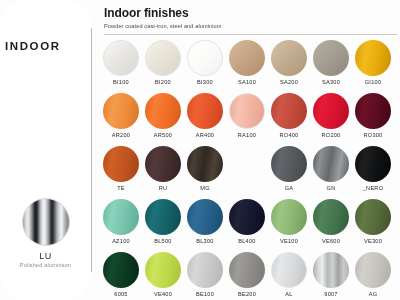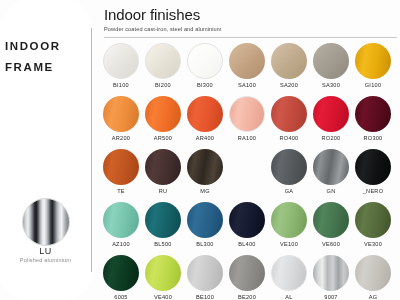--- a/index.html
+++ b/index.html
@@ -47,33 +47,33 @@
     background:
       linear-gradient(90deg,
         #9fa2a6 0%, #cfd2d5 5%, #eef0f1 11%, #b9bcc0 16%,
         #6e7277 21%, #2c2f33 25%, #1b1d20 29%, #55585d 33%,
         #a7aaae 37%, #e2e4e6 42%, #f4f5f6 46%, #c9ccd0 51%,
         #8a8d92 56%, #3f4246 60%, #232629 64%, #62656a 69%,
         #adb0b4 74%, #dadcde 79%, #f0f1f2 84%, #c2c5c8 89%,
         #9a9da1 94%, #7d8084 100%);
   }
   #lu-code{
-    font-size:9px;color:#2a2a2a;letter-spacing:.4px;
+    margin-top:5px;font-size:9px;color:#2a2a2a;letter-spacing:.4px;
   }
   #lu-desc{
     margin-top:1px;font-size:5.5px;color:#8d8d8d;letter-spacing:.2px;
   }
 
   
   #main{
     flex:1 1 auto;position:relative;padding:0 0 0 8px;
   }
   #header{padding:6px 0 0 4px;}
   #title{
-    font-size:15px;font-weight:400;color:#1a1a1a;letter-spacing:-0.1px;
+    font-size:12px;font-weight:700;color:#1a1a1a;letter-spacing:-0.1px;
   }
   #subtitle{
     margin-top:3px;font-size:5.6px;color:#4a4a4a;letter-spacing:.1px;
   }
   #header-rule{
     margin:5px 0 0 0;height:1px;background:#c9c9c9;width:293px;
   }
 
   #grid{
     margin-top:5px;
@@ -101,21 +101,20 @@
 </style>
 </head>
 <body>
 
 <div id="page">
 
   <div id="sidebar">
 
     <div id="side-title">
       <div>INDOOR</div>
-      <div>FRAME</div>
     </div>
 
     <div id="sidebar-rule"></div>
 
     <div id="lu-block">
       <div id="lu-swatch"></div>
       <div id="lu-code">LU</div>
       <div id="lu-desc">Polished aluminium</div>
     </div>
 

